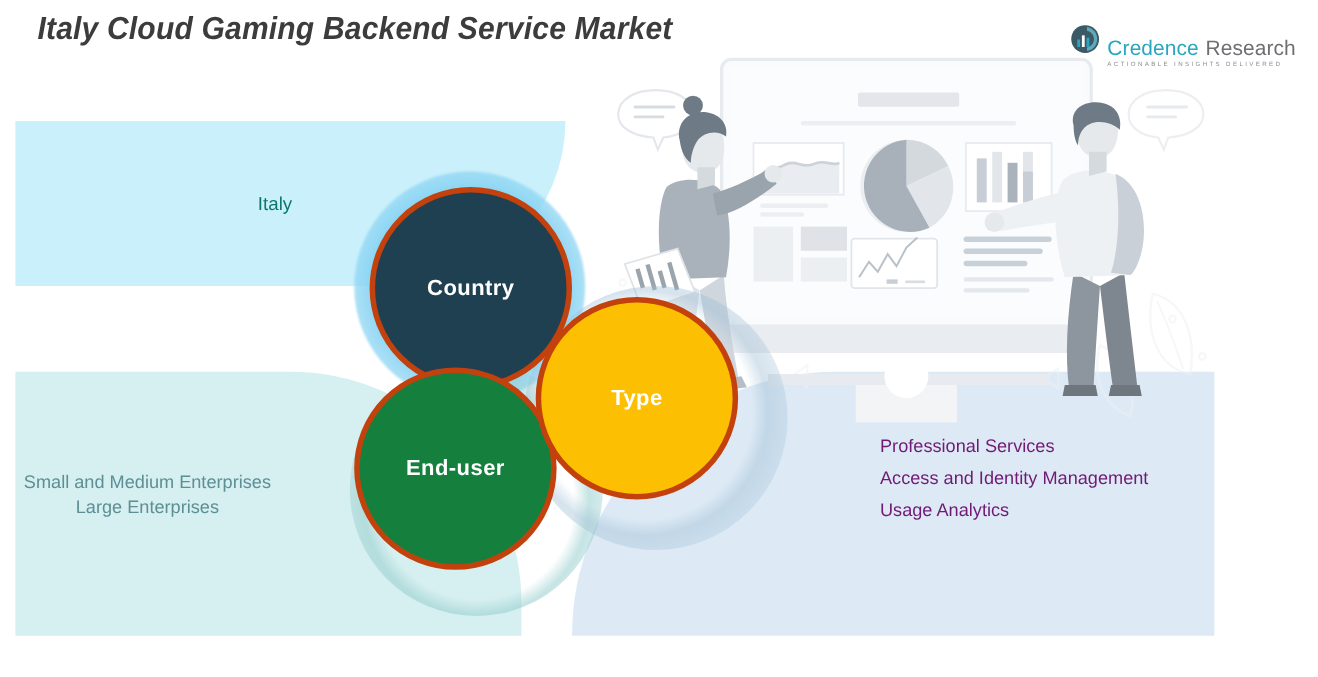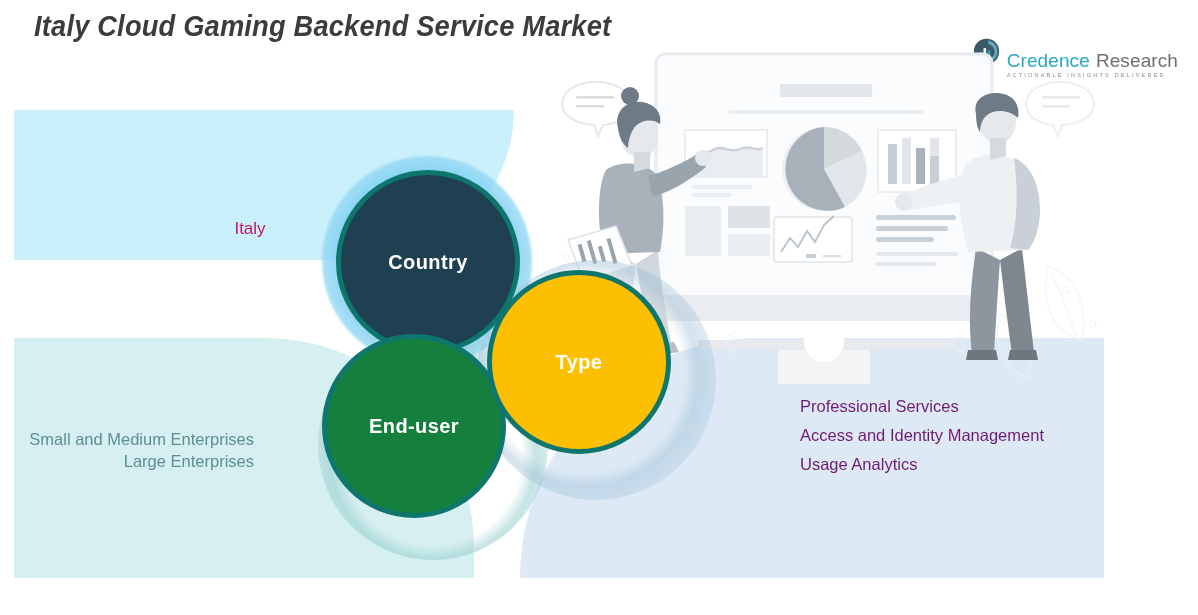--- a/index.html
+++ b/index.html
@@ -12,21 +12,21 @@
 
   
   #page-title{
     position:absolute;left:34px;top:10px;
     font-size:29px;font-weight:bold;font-style:italic;
     letter-spacing:.2px;color:#3c3c3c;
     font-family:"Liberation Sans","DejaVu Sans",sans-serif;
     transform:scaleX(.94);transform-origin:left center;
     white-space:nowrap;
   }
-  #logo{position:absolute;right:20px;top:31px;height:40px;display:flex;align-items:center;gap:7px;justify-content:center;}
+  #logo{position:absolute;right:20px;top:15px;height:40px;display:flex;align-items:center;gap:7px;justify-content:center;}
   #logo .mark{width:27px;height:27px;flex:none;}
   #logo .wordwrap{display:flex;flex-direction:column;line-height:1;}
   #logo .word{font-size:19px;letter-spacing:.1px;white-space:nowrap;}
   #logo .w1{color:#2aa6bf;}
   #logo .w2{color:#6d6f72;margin-top:28px;}
   #logo .tag{
     font-size:5.6px;color:#8b8d90;letter-spacing:2.15px;
     margin-top:3px;white-space:nowrap;text-transform:uppercase;
   }
 
@@ -73,34 +73,34 @@
       rgba(150,185,210,0) 54%,
       rgba(155,188,212,.42) 62%,
       rgba(200,222,238,0) 92%);
   }
 
   
   .bubble{
     position:absolute;border-radius:50%;
     display:flex;align-items:center;justify-content:center;
     color:#fff;font-weight:bold;letter-spacing:.4px;
-    border:5px solid #0f766e;box-sizing:border-box;
+    border:5px solid #c2410c;box-sizing:border-box;
   }
   #bubble-country{left:336px;top:170px;width:184px;height:184px;background:#1e4050;font-size:20px;}
   #bubble-enduser{left:322px;top:334px;width:184px;height:184px;background:#15803d;font-size:20px;}
   #bubble-type{left:487px;top:270px;width:184px;height:184px;background:#fdbf01;font-size:20px;text-align:center;}
 
   
   #label-italy{
     position:absolute;left:14px;top:176px;width:472px;
-    text-align:center;color:#be185d;font-size:17px;margin-top:43px;
+    text-align:center;color:#0f766e;font-size:17px;
   }
   #list-enduser{
     position:absolute;left:14px;top:428px;width:240px;
-    text-align:right;color:#5d8f95;font-size:16.5px;line-height:1.35;
+    text-align:center;color:#5d8f95;font-size:16.5px;line-height:1.35;
   }
   #list-type{
     position:absolute;left:780px;top:392px;width:400px;
     color:#701a75;font-size:16.5px;line-height:1.77;margin-left:20px;
   }
   #list-type div,#list-enduser div{white-space:nowrap;}
   #list-enduser div{white-space:normal;}
 
   
   #illustration{position:absolute;left:548px;top:52px;width:560px;height:345px;}

